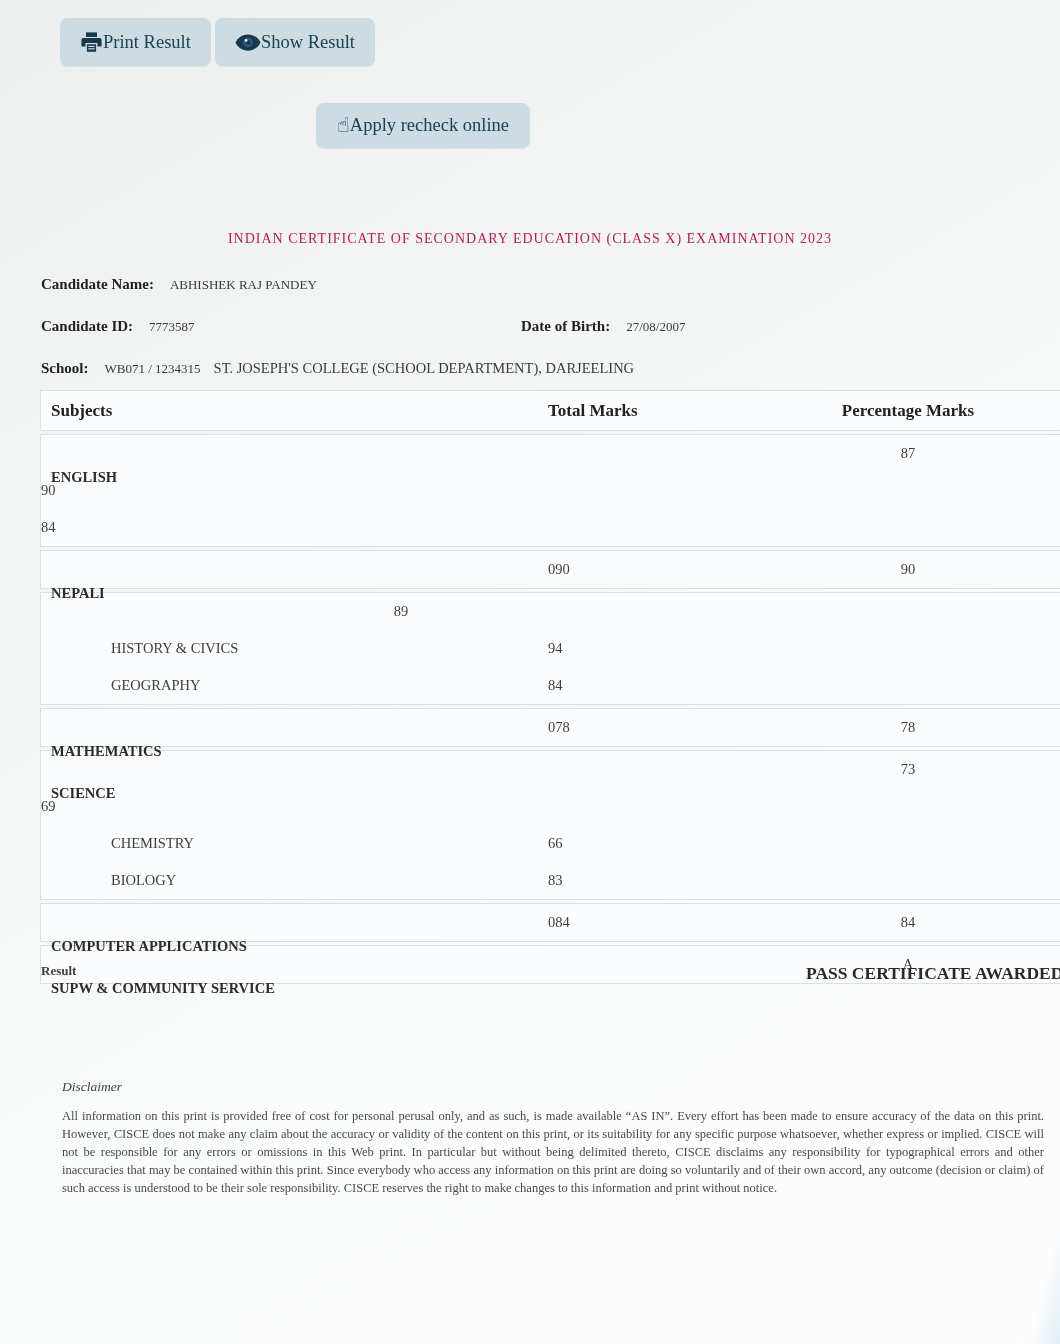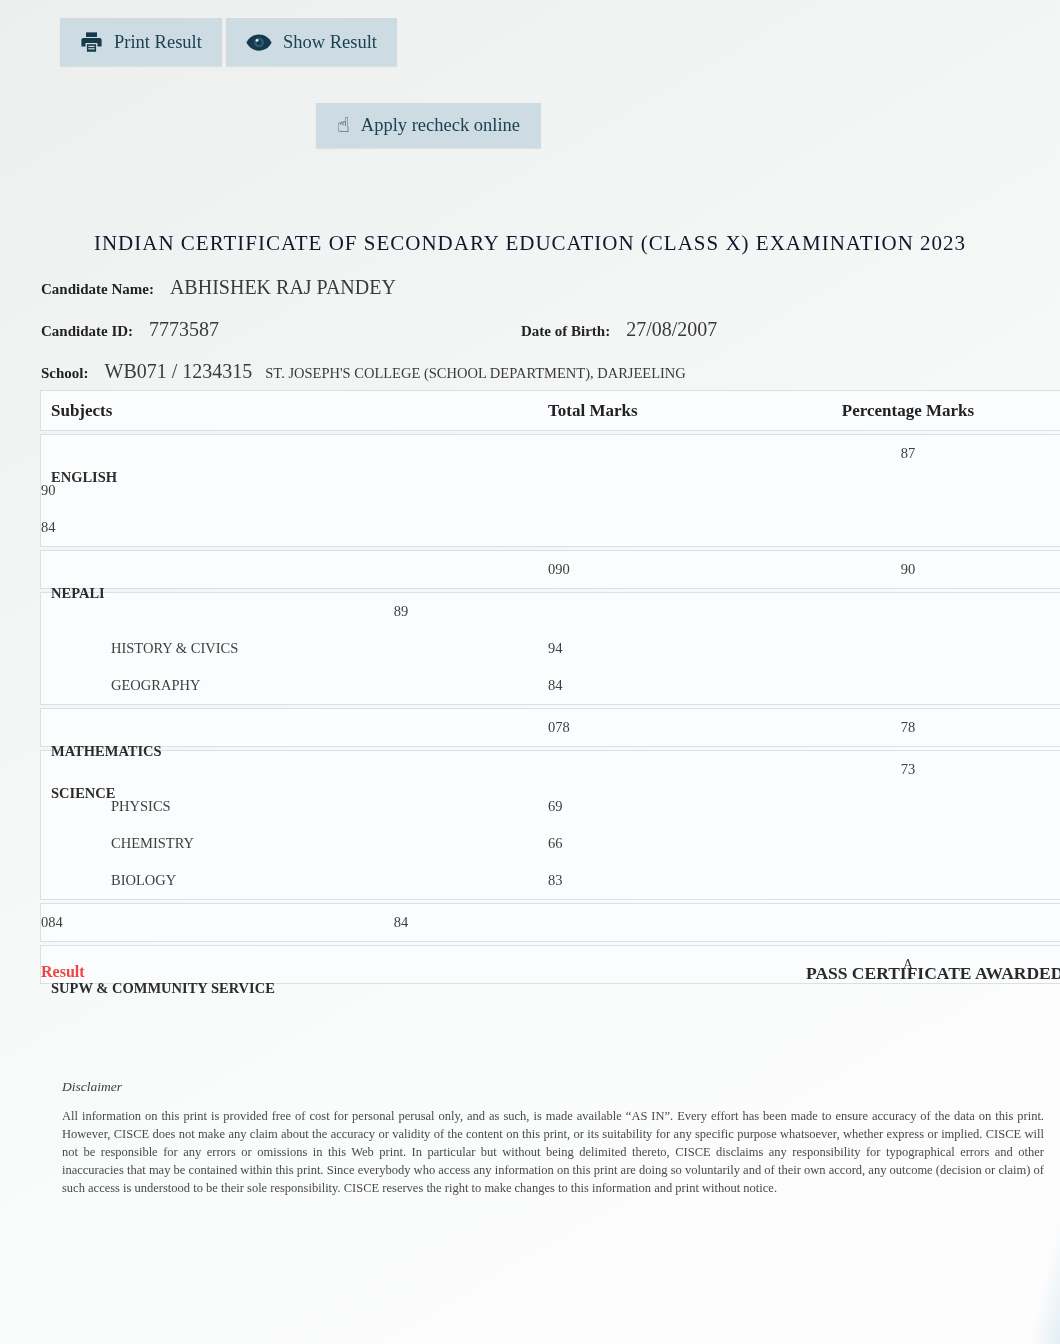--- a/index.html
+++ b/index.html
@@ -8,43 +8,44 @@
     position:relative;
     overflow:hidden;
     font-family:"Liberation Serif", serif;
     background:linear-gradient(150deg,#edefef 0%,#f3f5f5 30%,#fafbfb 65%,#fdfdfd 100%);
     color:#333;
   }
 
   
   .toolbar { position:absolute; top:18px; left:60px; display:flex; gap:4px; }
   .btn {
-    display:flex; align-items:center; gap:11px;
+    display:flex; align-items:center; 
     background:#cddce2; color:#1d4152;
     height:48px; padding:0 20px;
     font-size:18.5px; cursor:pointer; user-select:none;
     box-shadow:0 1px 1px rgba(0,0,0,0.07);
     white-space:nowrap;
+    border-radius:8px;
   }
   .btn .icn { display:flex; align-items:center; }
   .recheck { position:absolute; top:103px; left:316px; height:45px; padding:0 21px; }
   .hand {
     font-family:"DejaVu Sans", sans-serif;
     font-size:21px; line-height:1; color:#1d4152;
   }
 
   
   .title {
     position:absolute; top:231px; left:0; width:100%;
-    text-align:center; font-size:21px; font-weight:normal;
-    letter-spacing:1px; color:#0f172a; white-space:nowrap;
+    text-align:center; font-size:14px; font-weight:normal;
+    letter-spacing:1px; color:#be185d; white-space:nowrap;
   }
   .info-row { position:absolute; left:41px; font-size:15px; white-space:nowrap; }
   .info-row .lbl { font-weight:bold; color:#222; }
-  .info-row .val { font-size:20px; color:#3a3a3a; margin-left:16px; }
+  .info-row .val { font-size:13px; color:#3a3a3a; margin-left:16px; }
   .row-name { top:276px; }
   .row-id { top:318px; }
   .dob-pair { position:absolute; left:480px; top:0; }
   .row-school { top:360px; }
   .row-school .val2 { font-size:14.5px; color:#3a3a3a; margin-left:13px; }
 
   
   .marks-table { position:absolute; top:390px; left:40px; width:1160px; }
   .card {
     background:#fbfcfd;
@@ -55,21 +56,21 @@
   .thead .trow { height:39px; }
   .c1 { width:507px; padding-left:10px; }
   .c2 { width:285px; }
   .c3 { width:150px; text-align:center; }
   .thead .c1,.thead .c2,.thead .c3 { font-size:17px; font-weight:bold; color:#222; }
   .subj-main .c1 { font-weight:bold; font-size:14.5px; color:#2c2c2c;margin-top:48px; }
   .subj-sub .c1 { padding-left:70px; font-size:14.5px; color:#3e3e3e; }
   .num { font-size:14.5px; color:#3e3e3e; }
 
   
-  .result-label { position:absolute; top:963px; left:41px; font-size:16px; font-weight:bold; color:#ef4444; }
+  .result-label { position:absolute; top:963px; left:41px; font-size:13px; font-weight:bold; color:#404040; }
   .result-value { position:absolute; top:963px; left:806px; font-size:17.5px; font-weight:bold; color:#2a2a2a; white-space:nowrap; }
 
   
   .disc-head { position:absolute; top:1079px; left:62px; font-size:13.5px; color:#3d3d3d;font-style:italic; }
   .disc-body {
     position:absolute; top:1108px; left:62px; width:982px;
     font-size:12.5px; line-height:17.9px; text-align:justify; color:#4a4a4a;
   }
 
   
@@ -188,38 +189,38 @@
     </div>
   </div>
 
   <div class="card">
     <div class="trow subj-main">
       <div class="c1">SCIENCE</div>
       <div class="c2 num"></div>
       <div class="c3 num">73</div>
     </div>
     <div class="trow subj-sub">
-      <div class="c1">PHYSICS</div>
       <div class="c2 num">69</div>
       <div class="c3 num"></div>
     </div>
     <div class="trow subj-sub">
       <div class="c1">CHEMISTRY</div>
       <div class="c2 num">66</div>
       <div class="c3 num"></div>
     </div>
     <div class="trow subj-sub">
       <div class="c1">BIOLOGY</div>
       <div class="c2 num">83</div>
       <div class="c3 num"></div>
     </div>
   </div>
 
   <div class="card">
     <div class="trow subj-main">
+      <div class="c1">COMPUTER APPLICATIONS</div>
       <div class="c2 num">084</div>
       <div class="c3 num">84</div>
     </div>
   </div>
 
   <div class="card">
     <div class="trow subj-main">
       <div class="c1">SUPW &amp; COMMUNITY SERVICE</div>
       <div class="c2 num"></div>
       <div class="c3 num">A</div>

